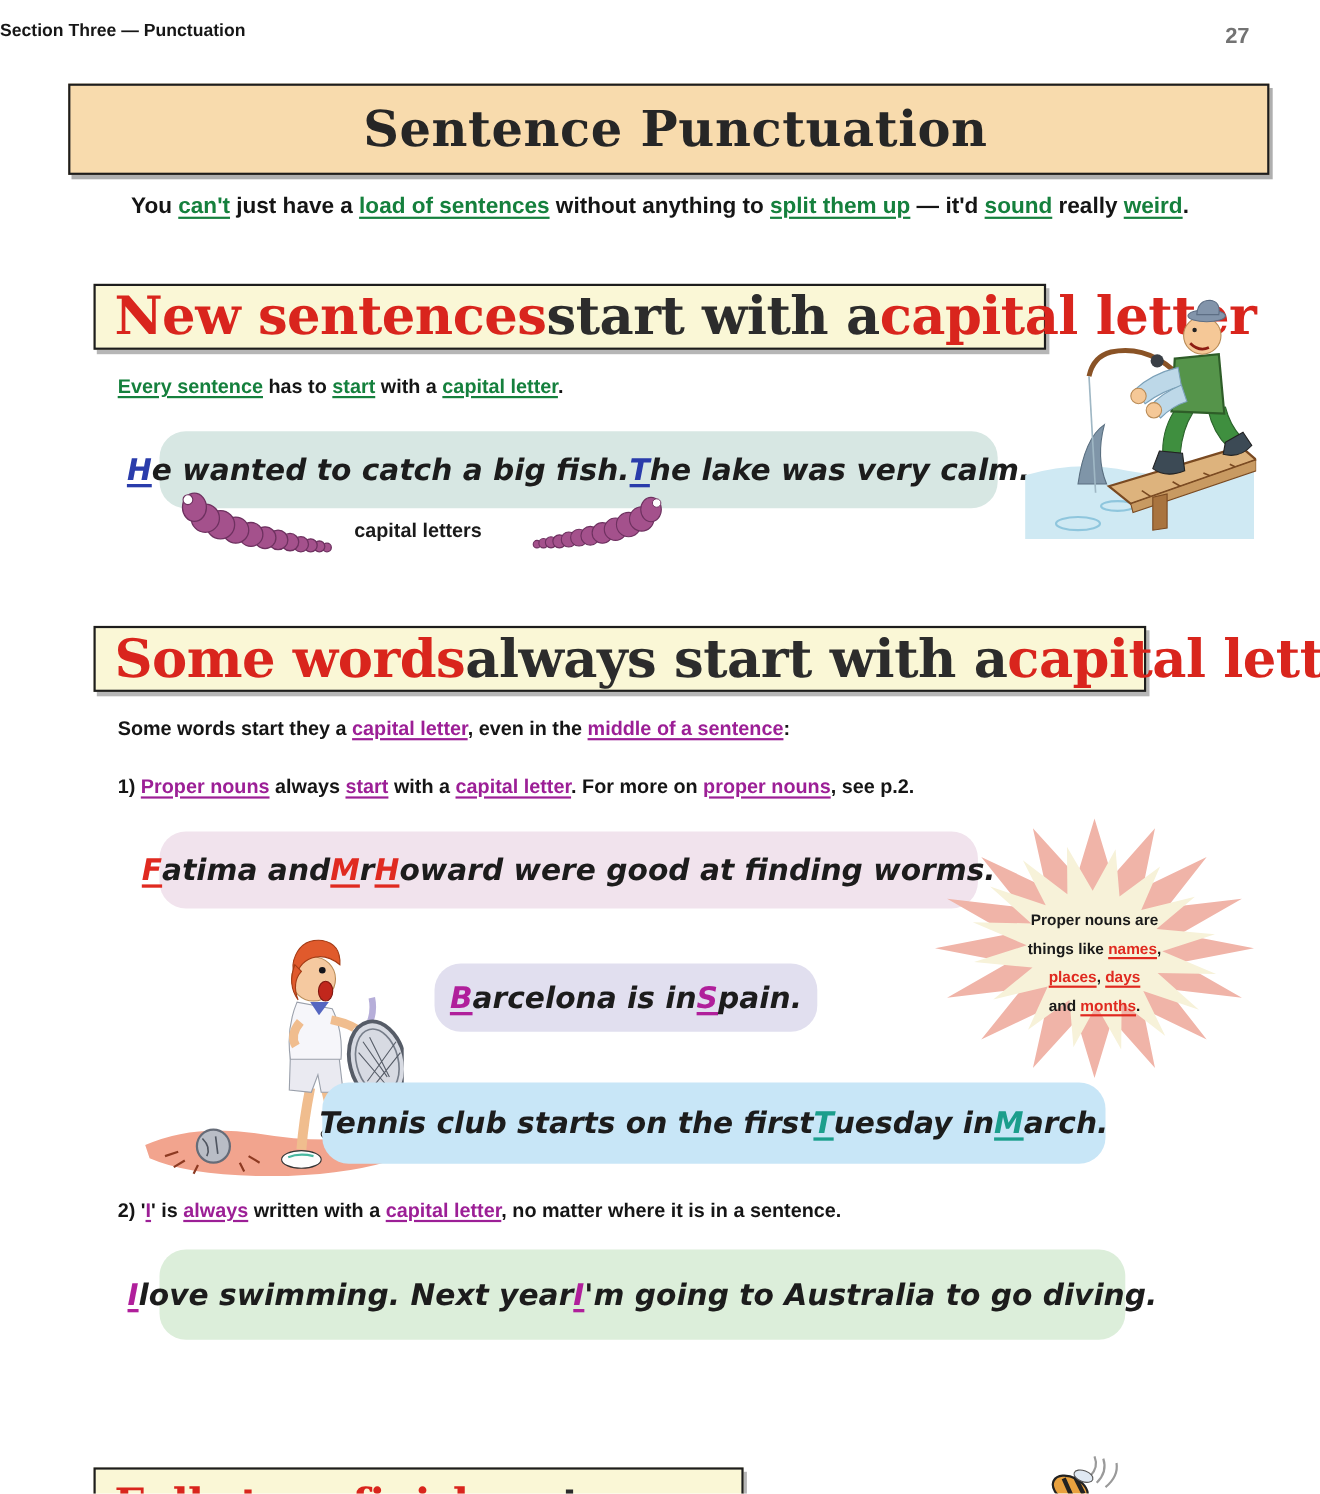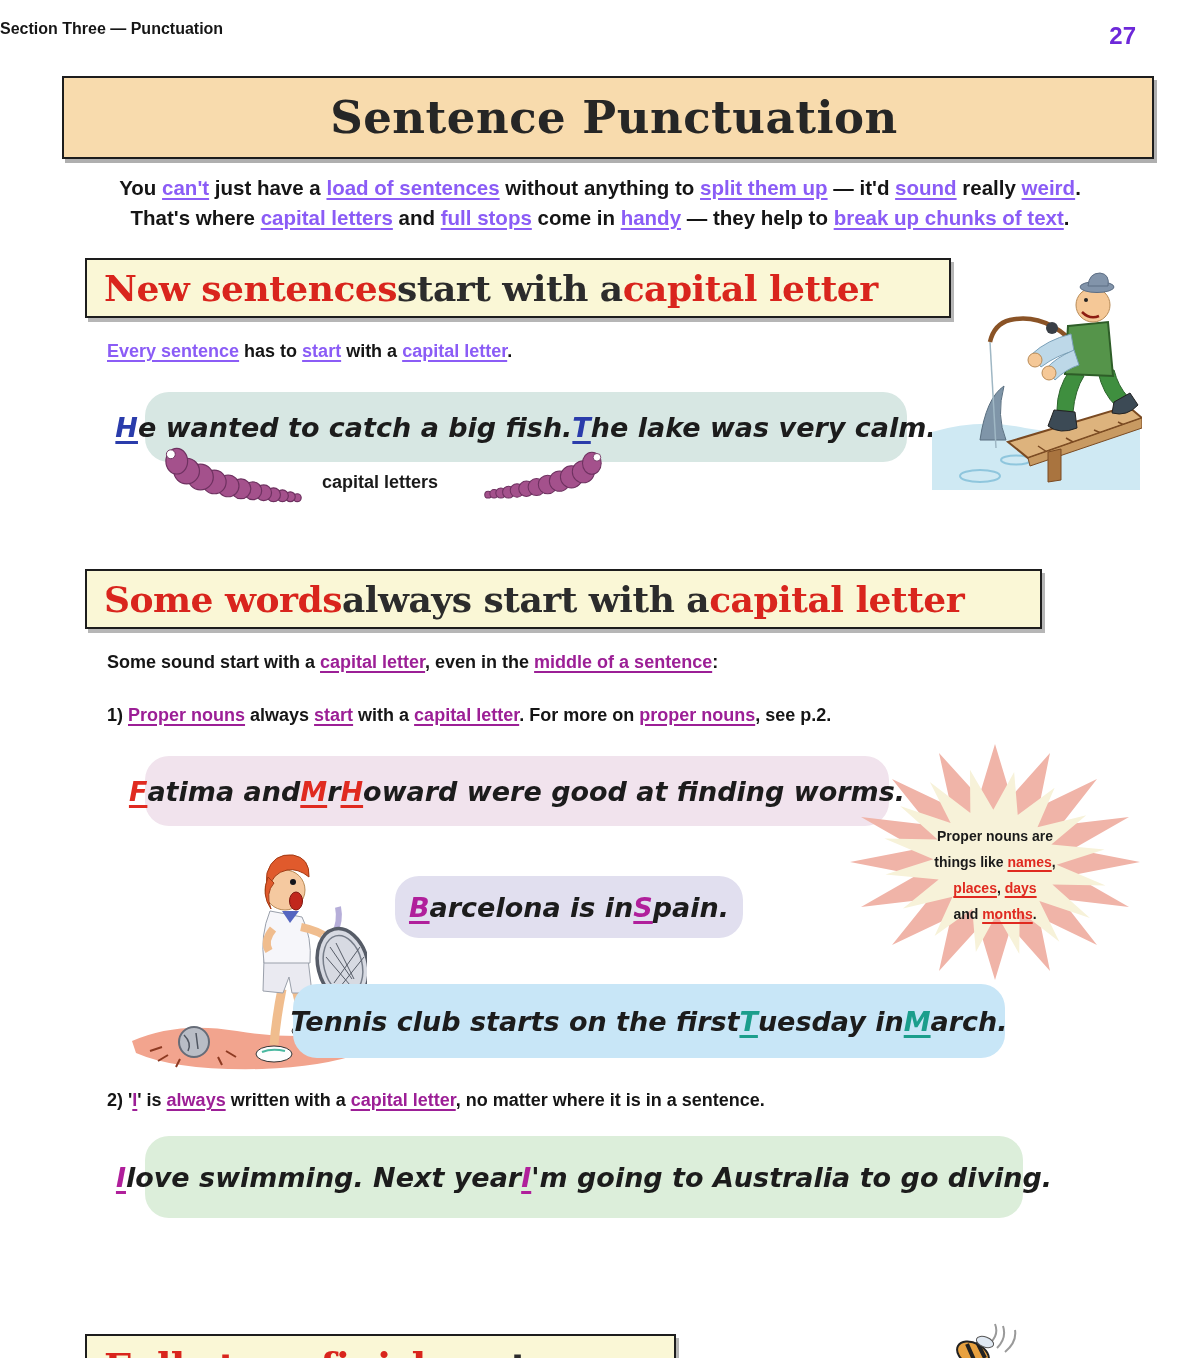--- a/index.html
+++ b/index.html
@@ -2,36 +2,36 @@
 <html><head>
 <meta charset="utf-8">
 <style>
   html,body{margin:0;padding:0;background:#fff;}
   .page{position:relative;width:1200px;height:1358px;background:#ffffff;overflow:hidden;
         font-family:"Liberation Sans",sans-serif;color:#111;}
 
   
   .section-header{position:absolute;top:20px;left:0;width:100%;text-align:left;
 Instruction    font-size:32px;font-weight:bold;color:#161616;letter-spacing:0px;}
-  .page-number{position:absolute;top:22px;right:64px;font-size:24px;font-weight:bold;color:#6d28d9;}
+  .page-number{position:absolute;top:22px;right:64px;font-size:20px;font-weight:bold;color:#737373;}
 
   
   .title-box{position:absolute;left:62px;top:76px;width:1076px;height:79px;background:#f8dbad;
     border:2px solid #1d1d1d;box-shadow:3px 4px 0 rgba(110,110,110,.55);
     display:flex;align-items:center;justify-content:center;padding-left:12px;}
   .title-box .t{font-family:"DejaVu Serif",serif;font-weight:bold;font-size:45px;color:#262626;letter-spacing:0.5px;}
 
   
   .intro{position:absolute;left:55px;width:1090px;text-align:center;font-size:20.5px;font-weight:bold;color:#151515;}
   .intro.l1{top:176px}.intro.l2{top:206px}
 
   
   .heading-box{position:absolute;background:#faf7d6;border:2px solid #1d1d1d;
     box-shadow:3px 4px 0 rgba(110,110,110,.5);display:flex;align-items:center;
-    font-family:"DejaVu Serif",serif;font-weight:bold;font-size:36px;color:#2c2c2c;
+    font-family:"DejaVu Serif",serif;font-weight:bold;font-size:48px;color:#2c2c2c;
     padding-left:17px;letter-spacing:-0.5px;white-space:nowrap;}
   .hb1{left:85px;top:258px;width:845px;height:56px;}
   .hb2{left:85px;top:569px;width:936px;height:56px;}
   .hb3{left:85px;top:1334px;width:570px;height:70px;align-items:flex-start;padding-top:8px;font-size:38px;}
 
   .red{color:#d9251d;}
 
   
   .body-line{position:absolute;font-size:18px;font-weight:bold;color:#151515;white-space:nowrap;}
   .rule1{left:107px;top:341px;}
@@ -43,21 +43,21 @@
   .example-box{position:absolute;display:flex;align-items:center;justify-content:center;
     font-family:"DejaVu Sans",sans-serif;font-style:italic;font-weight:600;
     font-size:27px;color:#1c1c1c;border-radius:24px;white-space:nowrap;}
   .ex1{left:145px;top:392px;width:762px;height:70px;background:#d7e7e3;}
   .ex2{left:145px;top:756px;width:744px;height:70px;background:#f1e3ed;}
   .ex3{left:395px;top:876px;width:348px;height:62px;background:#e1dfef;}
   .ex4{left:293px;top:984px;width:712px;height:74px;background:#c8e6f7;}
   .ex5{left:145px;top:1136px;width:878px;height:82px;background:#dceeda;}
 
   
-  .lb{color:#8b5cf6;text-decoration:underline;text-decoration-thickness:2px;text-underline-offset:3px;margin-top:40px;}
+  .lb{color:#15803d;text-decoration:underline;text-decoration-thickness:2px;text-underline-offset:3px;margin-top:40px;}
   .lp{color:#9c1f96;text-decoration:underline;text-decoration-thickness:2px;text-underline-offset:3px;}
   .lr{color:#e02a20;text-decoration:underline;text-decoration-thickness:2px;text-underline-offset:3px;}
   .cb{color:#2a3cab;text-decoration:underline;text-decoration-thickness:2.5px;text-underline-offset:4px;}
   .cr{color:#e02a20;text-decoration:underline;text-decoration-thickness:2.5px;text-underline-offset:4px;}
   .cm{color:#b01f9b;text-decoration:underline;text-decoration-thickness:2.5px;text-underline-offset:4px;}
   .ct{color:#1b9e8c;text-decoration:underline;text-decoration-thickness:2.5px;text-underline-offset:4px;}
 
   
   .worm{position:absolute;}
   .worm-label{position:absolute;left:300px;top:472px;width:160px;text-align:center;
@@ -77,21 +77,20 @@
 <div class="page">
 
   <div class="section-header">Section Three — Punctuation</div>
   <div class="page-number">27</div>
 
   <div class="title-box">
     <span class="t">Sentence Punctuation</span>
   </div>
 
   <div class="intro l1"><span>You </span><span class="lb">can't</span><span> just have a </span><span class="lb">load of sentences</span><span> without anything to </span><span class="lb">split them up</span><span> — it'd </span><span class="lb">sound</span><span> really </span><span class="lb">weird</span><span>.</span></div>
-  <div class="intro l2"><span>That's where </span><span class="lb">capital letters</span><span> and </span><span class="lb">full stops</span><span> come in </span><span class="lb">handy</span><span> — they help to </span><span class="lb">break up chunks of text</span><span>.</span></div>
 
   <div class="heading-box hb1">
       <span class="red">New sentences </span>
       <span>start with a </span>
       <span class="red">capital letter</span>
     </div>
   <div class="body-line rule1"><span class="lb">Every sentence</span><span> has to </span><span class="lb">start</span><span> with a </span><span class="lb">capital letter</span><span>.</span></div>
   <div class="example-box ex1">
       <span class="cb">H</span>
       <span>e wanted to catch a big fish.  </span>
@@ -163,21 +162,21 @@
     <circle cx="156" cy="30" r="2" fill="#222"></circle>
     <ellipse cx="167" cy="17" rx="17" ry="5.5" fill="#8294aa" stroke="#5d6e84"></ellipse>
     <path d="M158 16 Q159 3 170 3 Q180 4 178 16 Z" fill="#8294aa" stroke="#5d6e84"></path>
   </svg>
 
   <div class="heading-box hb2">
       <span class="red">Some words </span>
       <span>always start with a </span>
       <span class="red">capital letter</span>
     </div>
-  <div class="body-line rule2"><span>Some sound start with a </span><span class="lp">capital letter</span><span>, even in the </span><span class="lp">middle of a sentence</span><span>:</span></div>
+  <div class="body-line rule2"><span>Some words start they a </span><span class="lp">capital letter</span><span>, even in the </span><span class="lp">middle of a sentence</span><span>:</span></div>
   <div class="body-line point1"><span>1)  </span><span class="lp">Proper nouns</span><span> always </span><span class="lp">start</span><span> with a </span><span class="lp">capital letter</span><span>.  For more on </span><span class="lp">proper nouns</span><span>, see p.2.</span></div>
   <div class="example-box ex2">
       <span class="cr">F</span>
       <span>atima and </span>
       <span class="cr">M</span>
       <span>r </span>
       <span class="cr">H</span>
       <span>oward were good at finding worms.</span>
     </div>
 

